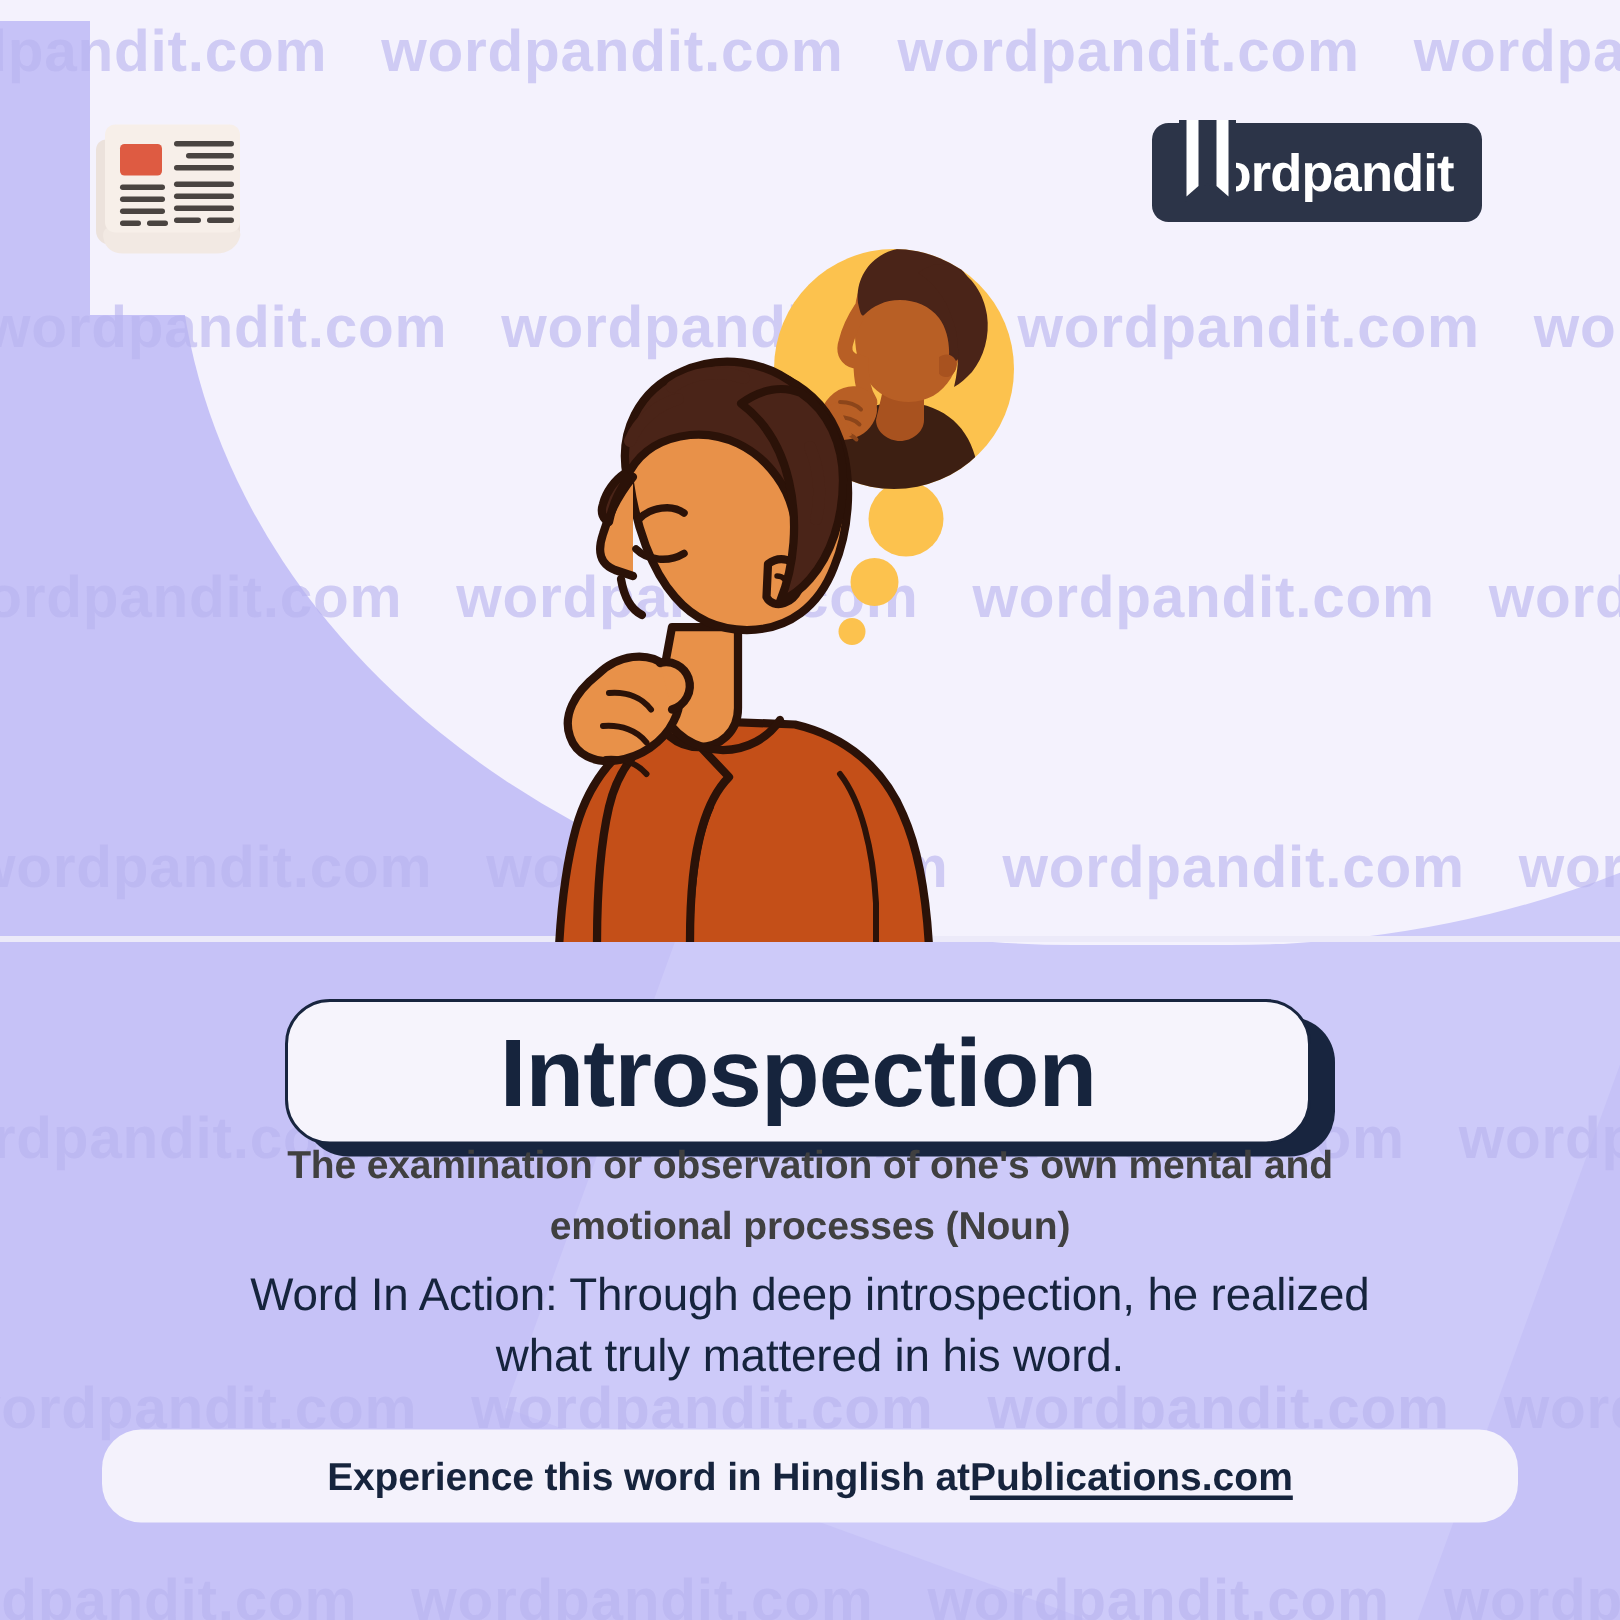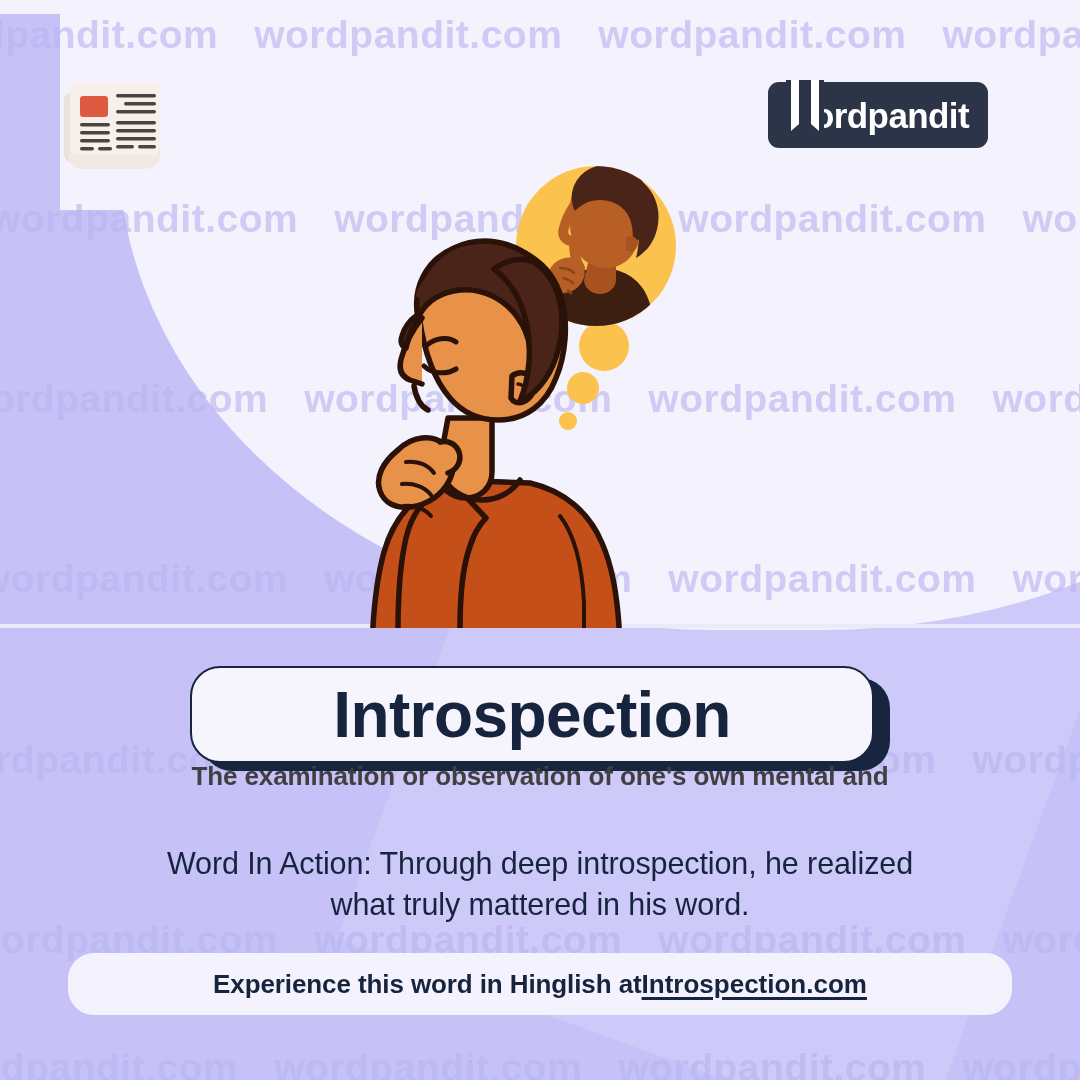--- a/index.html
+++ b/index.html
@@ -283,23 +283,24 @@
 
 <div class="word-card-wrap">
   <div class="word-card-shadow"></div>
   <div class="word-card">
     <span class="word">Introspection</span>
   </div>
 </div>
 
 <div class="definition">
   <div>The examination or observation of one's own mental and</div>
+  <div>emotional processes (Noun)</div>
 </div>
 
 <div class="example">
   <div>Word In Action: Through deep introspection, he realized</div>
   <div>what truly mattered in his word.</div>
 </div>
 
 <div class="footer-banner">
   <span class="ftext">Experience this word in Hinglish at </span>
-    <span class="flink">Introspection.com</span>
+    <span class="flink">Publications.com</span>
 </div>
 
 </body></html>

